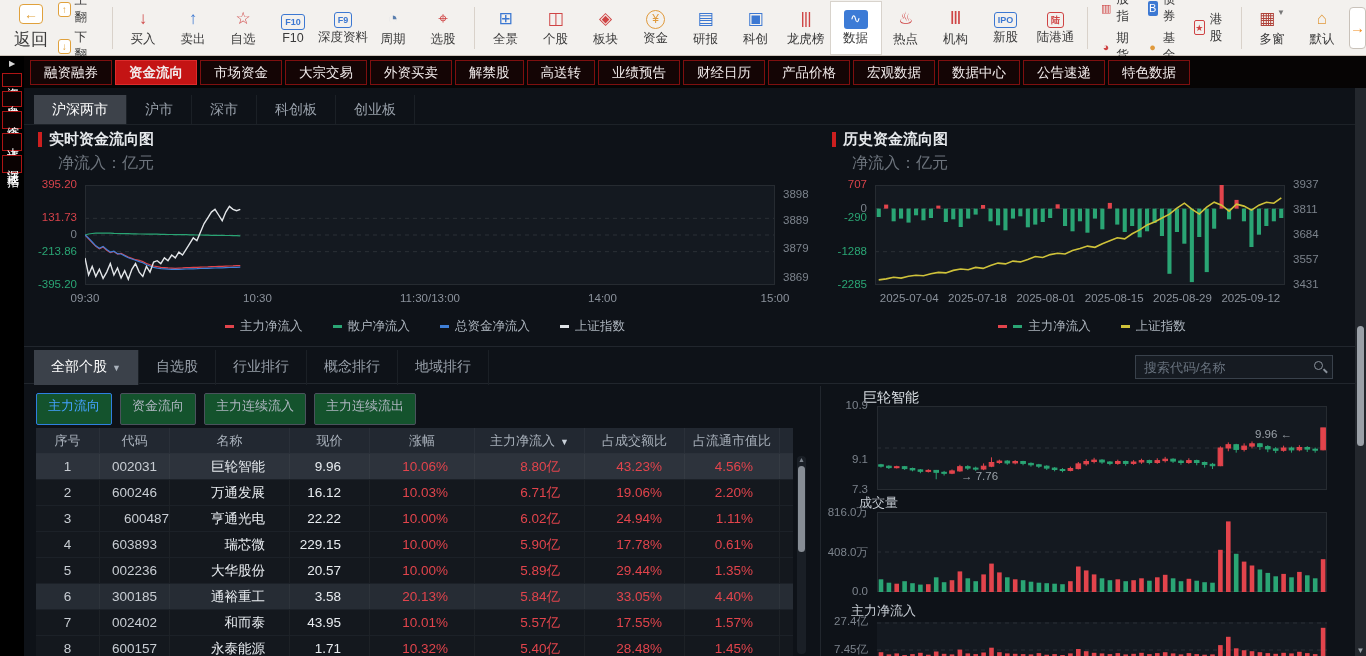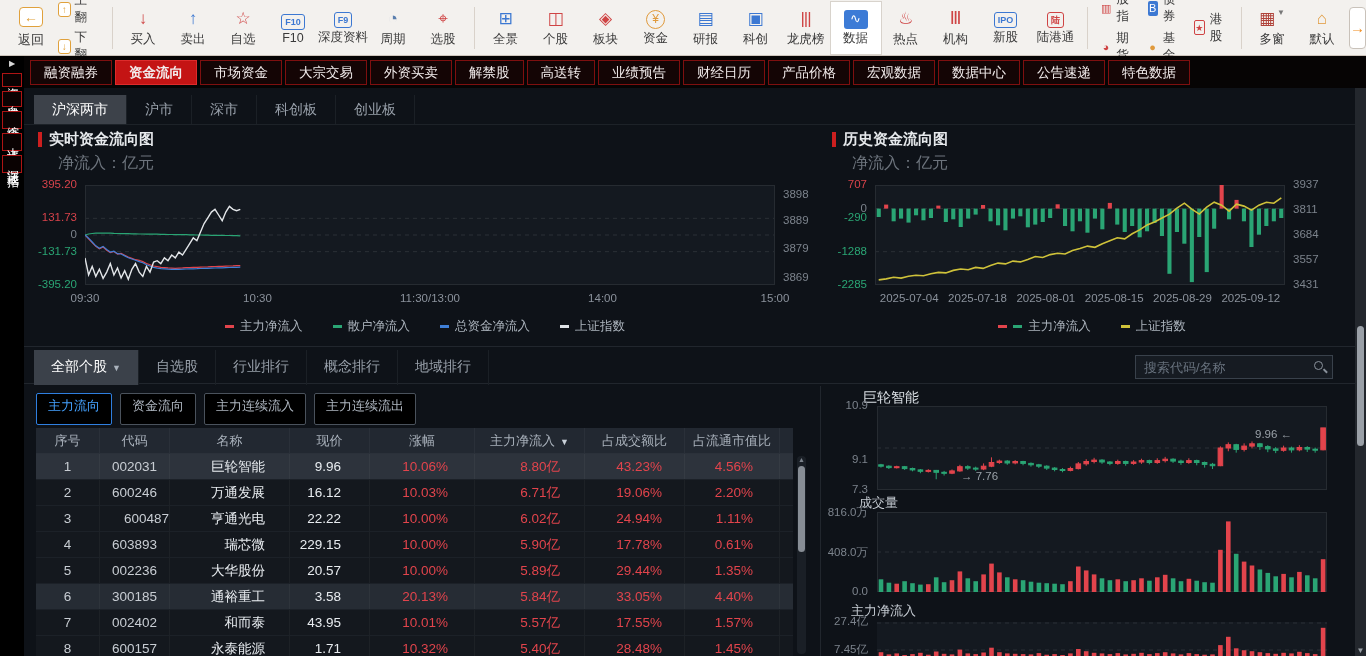--- a/index.html
+++ b/index.html
@@ -7,21 +7,21 @@
     font-family:"Liberation Sans","DejaVu Sans",sans-serif; }
   #app { position:relative; width:1366px; height:656px; }
 
   
   #toolbar { position:absolute; left:0; top:0; width:1366px; height:56px;
     background:#f3f1ee; border-bottom:1px solid #cfc6bd; display:flex; align-items:center; }
   .tb-nav { display:flex; align-items:center; gap:8px; padding:0 10px 0 12px; }
   .tb-back { display:flex; flex-direction:column; align-items:center; width:44px; cursor:default; }
   .tb-back .bx { width:24px; height:20px; border:1px solid #e0a13c; border-radius:4px;
     color:#e0a13c; font-size:14px; line-height:18px; text-align:center; background:#fff; }
-  .tb-back .lb { font-size:13px; color:#3a3a3a; margin-top:4px; }
+  .tb-back .lb { font-size:17px; color:#3a3a3a; margin-top:4px; }
   .tb-updown { display:flex; flex-direction:column; gap:3px; }
   .tb-ud { display:flex; align-items:center; gap:4px; font-size:12.5px; color:#3a3a3a; }
   .tb-ud .bx { width:15px; height:15px; border:1px solid #e0a13c; border-radius:3px;
     color:#e0a13c; font-size:10px; line-height:13px; text-align:center; background:#fff; }
   .tb-sep { width:1px; height:42px; background:#d9d2ca; margin:0 6px; }
   .tb-item { display:flex; flex-direction:column; align-items:center; justify-content:center;
     min-width:50px; padding:2px 6px; height:52px; cursor:default; }
   .tb-item.active { background:#ffffff; box-shadow:0 0 0 1px #d8d3cc; }
   .tb-icon { height:22px; font-size:17px; line-height:22px; text-align:center; }
   .tb-icon.boxed { font-size:9px; font-weight:bold; border:1px solid currentColor; border-radius:3px;
@@ -103,21 +103,21 @@
     color:#cfd6dd; font-size:13px; padding:0 8px; font-family:inherit; }
   .search-box input::placeholder { color:#68727e; }
   .mag { position:absolute; right:9px; top:5px; width:9px; height:9px; border:1.5px solid #8a929c;
     border-radius:50%; }
   .mag::after { content:""; position:absolute; left:8px; top:8px; width:5px; height:1.5px;
     background:#8a929c; transform:rotate(45deg); }
 
   #filter-row { position:absolute; left:0; right:0; top:303px; height:32px; }
   #filters { position:absolute; left:12px; top:2px; display:flex; gap:8px; }
   .fbtn { height:32px; line-height:23px; padding:0 11px; border:1px solid #4a525c; color:#aeb6c0;
-    background:#000000; font-size:13px; border-radius:2px; cursor:default; white-space:nowrap; }
+    background:#14532d; font-size:13px; border-radius:2px; cursor:default; white-space:nowrap; }
   .fbtn.active { border-color:#2f7fe0; color:#45a2ff; }
   .datebox { position:absolute; left:612px; top:2px; height:25px; line-height:23px; padding:0 13px;
     background:#1c222a; border:1px solid #3a424c; color:#ced5dd; font-size:13.5px; cursor:default; }
 
   
   #tbl { position:absolute; left:12px; top:340px; width:757px; bottom:0; overflow:hidden;
     font-size:13.5px; }
   .trow { display:flex; height:26px; line-height:26px; border-bottom:1px solid #1c2128;
     background:#14181e; width:844px; }
   .trow.head { background:#222831; color:#a9b1bb; font-size:13px; border-bottom:1px solid #2b313a; }
@@ -355,21 +355,21 @@
           <rect x="0.5" y="0.5" width="689" height="99" fill="none" stroke="#262b31"></rect>
           <polyline points="0.0,50.0 3.6,53.8 7.2,57.6 10.8,61.4 14.4,63.9 18.1,62.0 21.7,65.2 25.3,67.7 28.9,66.4 32.5,69.0 36.1,68.3 39.7,70.2 43.3,72.1 46.9,73.4 50.5,74.7 54.2,75.3 57.8,76.6 61.4,78.5 65.0,79.7 68.6,81.0 72.2,81.6 75.8,82.3 79.4,82.6 83.0,82.9 86.7,83.1 90.3,83.3 93.9,83.1 97.5,82.9 101.1,82.6 104.7,82.5 108.3,82.4 111.9,82.3 115.5,82.1 119.1,82.0 122.8,81.9 126.4,81.6 130.0,81.5 133.6,81.4 137.2,81.3 140.8,81.1 144.4,81.0 148.0,80.9 151.6,80.7 155.3,80.6" fill="none" stroke="#e2444c" stroke-width="1.2"></polyline>
           <polyline points="0.0,50.0 3.6,49.0 7.2,48.5 10.8,48.1 14.4,48.2 18.1,48.0 21.7,48.1 25.3,48.2 28.9,48.4 32.5,48.5 36.1,48.6 39.7,48.7 43.3,48.7 46.9,48.9 50.5,48.9 54.2,49.0 57.8,49.0 61.4,49.1 65.0,49.1 68.6,49.2 72.2,49.2 75.8,49.4 79.4,49.4 83.0,49.5 86.7,49.5 90.3,49.6 93.9,49.6 97.5,49.7 101.1,49.7 104.7,49.9 108.3,49.9 111.9,50.0 115.5,50.0 119.1,50.1 122.8,50.1 126.4,50.3 130.0,50.3 133.6,50.4 137.2,50.4 140.8,50.5 144.4,50.5 148.0,50.6 151.6,50.6 155.3,50.8" fill="none" stroke="#2aa574" stroke-width="1.2"></polyline>
           <polyline points="0.0,50.0 3.6,53.2 7.2,57.0 10.8,60.8 14.4,63.3 18.1,61.4 21.7,64.5 25.3,67.1 28.9,66.2 32.5,68.7 36.1,69.0 39.7,70.9 43.3,72.8 46.9,74.0 50.5,75.3 54.2,76.6 57.8,77.8 61.4,79.7 65.0,81.0 68.6,82.3 72.2,83.1 75.8,83.7 79.4,83.9 83.0,84.2 86.7,84.3 90.3,84.4 93.9,84.3 97.5,84.2 101.1,84.0 104.7,83.9 108.3,83.8 111.9,83.7 115.5,83.5 119.1,83.4 122.8,83.3 126.4,83.1 130.0,83.0 133.6,82.9 137.2,82.8 140.8,82.6 144.4,82.5 148.0,82.4 151.6,82.3 155.3,82.1" fill="none" stroke="#3f7fd6" stroke-width="1.2"></polyline>
           <polyline points="0.0,72.9 3.6,90.0 7.2,81.4 10.8,91.4 14.4,84.3 18.1,93.4 21.7,87.1 25.3,78.6 28.9,90.0 32.5,82.9 36.1,92.9 39.7,85.7 43.3,94.3 46.9,84.3 50.5,78.6 54.2,87.1 57.8,91.4 61.4,81.4 65.0,87.1 68.6,77.1 72.2,75.7 75.8,78.6 79.4,72.9 83.0,75.7 86.7,70.0 90.3,72.9 93.9,67.1 97.5,70.0 101.1,64.3 104.7,58.6 108.3,52.9 111.9,55.7 115.5,47.1 119.1,38.6 122.8,32.9 126.4,27.1 130.0,24.3 133.6,30.0 137.2,35.7 140.8,27.1 144.4,21.4 148.0,24.3 151.6,25.7 155.3,24.3" fill="none" stroke="#e3e6e9" stroke-width="1.4"></polyline>
         </svg>
       <div class="yticks" id="rt-yticks">
           <span class="tick up" style="top: 52px;">395.20</span>
           <span class="tick up" style="top: 85.3338px;">131.73</span>
           <span class="tick" style="top: 102px;">0</span>
-          <span class="tick down" style="top: 118.666px;">-131.73</span>
+          <span class="tick down" style="top: 118.666px;">-213.86</span>
           <span class="tick down" style="top: 152px;">-395.20</span>
         </div>
       <div class="yticks" id="rt-rticks">
           <span class="tick" style="top: 62px;">3898</span>
           <span class="tick" style="top: 87.7143px;">3889</span>
           <span class="tick" style="top: 116.286px;">3879</span>
           <span class="tick" style="top: 144.857px;">3869</span>
         </div>
       <div id="rt-xlabs">
           <span class="xlab" style="left: 55px;">09:30</span>

